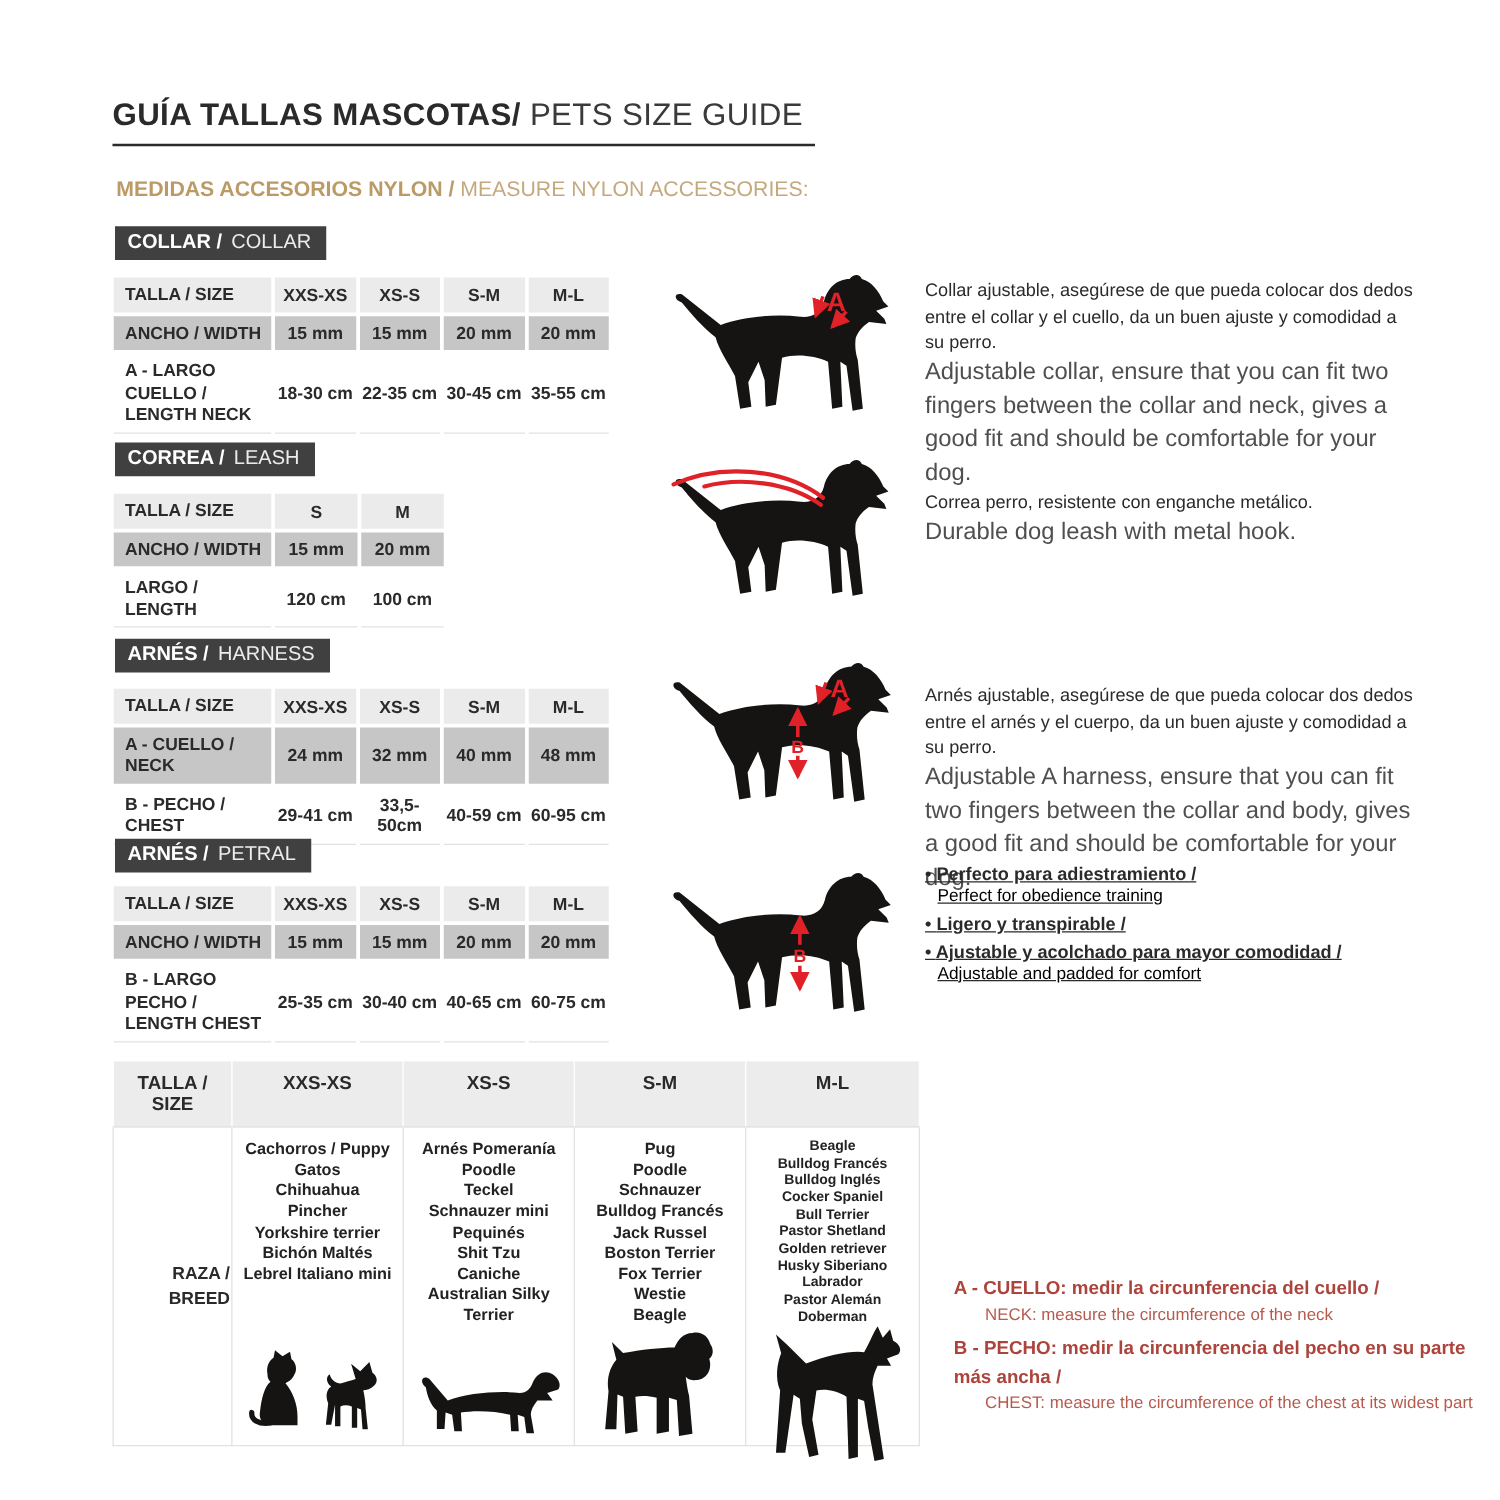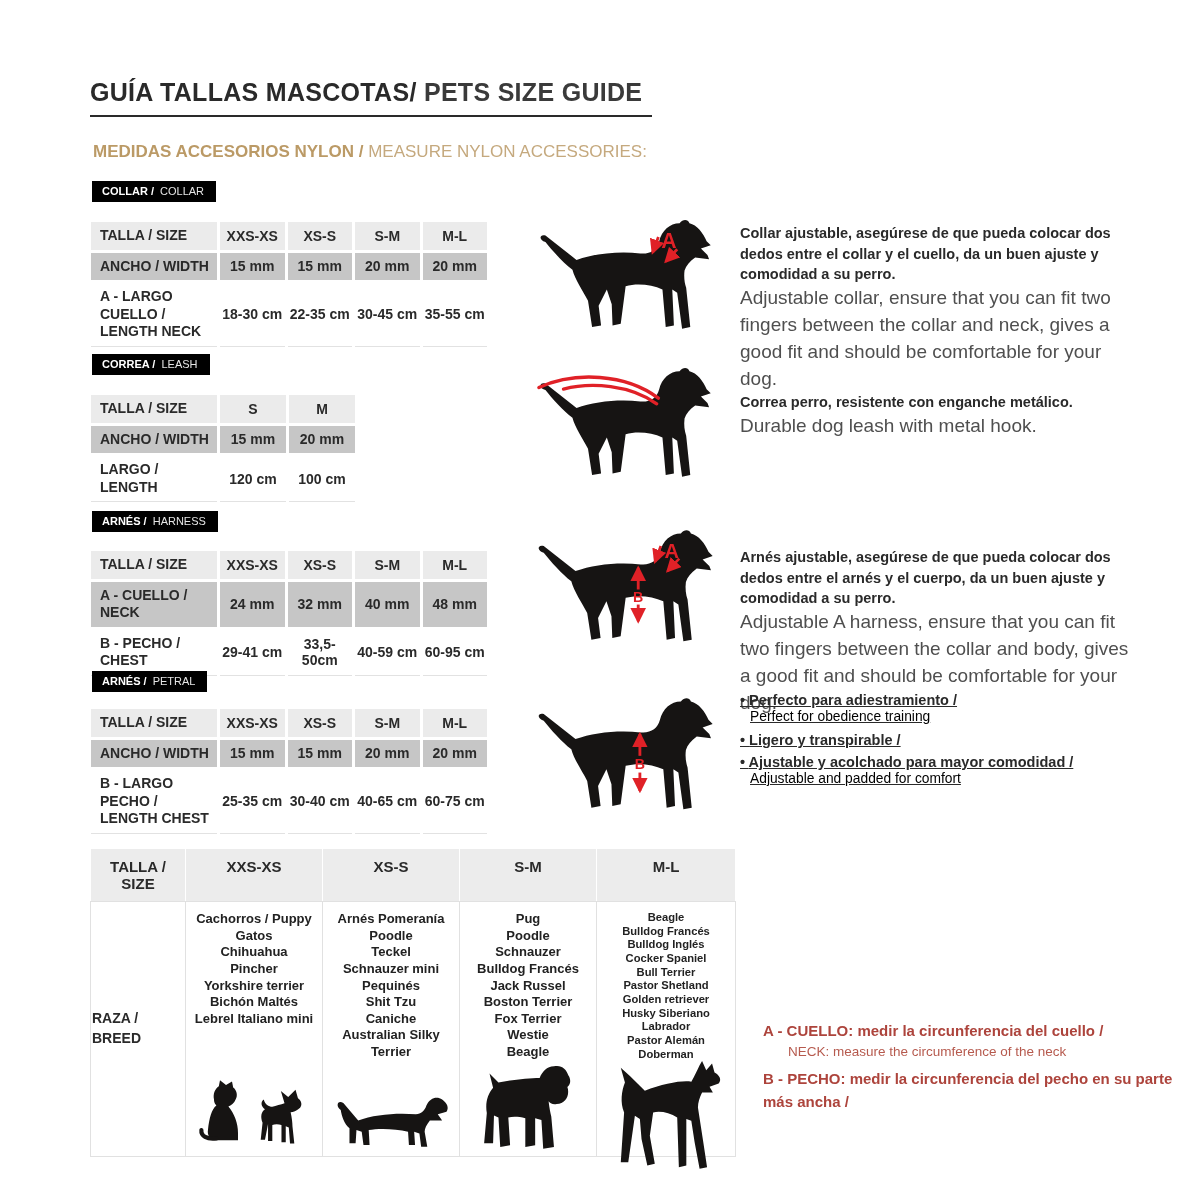--- a/index.html
+++ b/index.html
@@ -2,54 +2,54 @@
 <html><head>
 <meta charset="utf-8">
 <style>
   html,body{margin:0;padding:0;background:#fff;}
   #page{position:relative;width:1200px;height:1200px;background:#ffffff;overflow:hidden;
         font-family:"Liberation Sans",sans-serif;color:#2a2a2a;}
   
   .title{position:absolute;left:90px;top:78px;font-size:25px;letter-spacing:.3px;
          border-bottom:2px solid #2a2a2a;padding-bottom:8px;padding-right:10px;white-space:nowrap;}
   .title .b{font-weight:700;color:#2a2a2a;}
-  .title .l{font-weight:700;color:#3a3a3a;}
+  .title .l{font-weight:400;color:#3a3a3a;}
   .subtitle{position:absolute;left:93px;top:142px;font-size:17px;white-space:nowrap;}
   .subtitle .b{font-weight:700;color:#bb9a66;}
   .subtitle .l{font-weight:400;color:#c5a97e;}
   
-  .badge{position:absolute;background:#000000;color:#fff;font-size:11px;
+  .badge{position:absolute;background:#404040;color:#fff;font-size:16px;
          padding:4px 12px 5px 10px;white-space:nowrap;}
   .badge .b{font-weight:700;}
   .badge .l{font-weight:400;opacity:.9;margin-left:3px;}
   
   table.spec{position:absolute;border-collapse:separate;border-spacing:3px;table-layout:fixed;}
   table.spec td{text-align:center;vertical-align:middle;font-size:14px;font-weight:700;
                 color:#2a2a2a;padding:5px 2px;}
   table.spec td.lbl{text-align:left;padding-left:9px;white-space:pre-line;line-height:1.25;}
   table.spec tr.hrow td{background:#ebebeb;}
   table.spec tr.grow td{background:#c6c6c6;}
   table.spec tr.wrow td{background:#ffffff;border-bottom:1px solid #e2e2e2;}
   
   .desc{position:absolute;width:392px;font-size:14.5px;line-height:1.42;}
-  .desc .es{font-weight:700;color:#2a2a2a;}
+  .desc .es{font-weight:400;color:#2a2a2a;}
   .desc .en{font-weight:400;color:#4f4f4f;font-size:19px;}
   .bullets{position:absolute;width:400px;text-decoration:underline;}
   .bullet{margin-bottom:6px;}
   .bullet .es{font-weight:700;color:#2a2a2a;font-size:14.5px;}
   .bullet .es:before{content:"• ";}
   .bullet .en{font-weight:400;color:#000000;font-size:13.8px;margin-left:10px;line-height:1.3;}
   
   .dogfig{position:absolute;}
   
   table.breedtab{position:absolute;left:90px;top:848px;width:645px;border-collapse:collapse;table-layout:fixed;}
   table.breedtab td{border:1px solid #e1e1e1;vertical-align:top;}
   table.breedtab tr.hrow td{background:#ececec;border:1px solid #fff;border-bottom:1px solid #e1e1e1;
        text-align:center;font-weight:700;font-size:15px;color:#2a2a2a;padding:9px 2px;}
-  td.razacell{vertical-align:middle !important;text-align:left;font-weight:700;font-size:14px;
+  td.razacell{vertical-align:middle !important;text-align:right;font-weight:700;font-size:14px;
        white-space:pre-line;line-height:1.4;color:#2a2a2a;}
   .bcell{height:252px;display:flex;flex-direction:column;}
   .breeds{padding-top:8px;font-size:13px;font-weight:700;line-height:1.28;text-align:center;color:#222;}
   .breeds.small{font-size:11.2px;line-height:1.22;}
   .sil{margin-top:auto;display:flex;align-items:flex-end;justify-content:center;gap:4px;padding-bottom:2px;}
   
   .notes{position:absolute;left:763px;top:1020px;width:430px;}
   .note-b{color:#ad443c;font-weight:700;font-size:15px;line-height:1.5;}
   .note-n{color:#b65a4e;font-weight:400;font-size:13.5px;margin-left:25px;margin-bottom:7px;line-height:1.4;}
   svg text{font-family:"Liberation Sans",sans-serif;}
@@ -373,15 +373,16 @@
         </div>
       </td>
     </tr>
   </tbody>
     </table>
 
   <div class="notes">
     <div class="note-b">A - CUELLO: medir la circunferencia del cuello /</div>
     <div class="note-n">NECK: measure the circumference of the neck</div>
     <div class="note-b">B - PECHO: medir la circunferencia del pecho en su parte más ancha /</div>
+    <div class="note-n">CHEST: measure the circumference of the chest at its widest part</div>
   </div>
 
 </div>
 
 </body></html>

